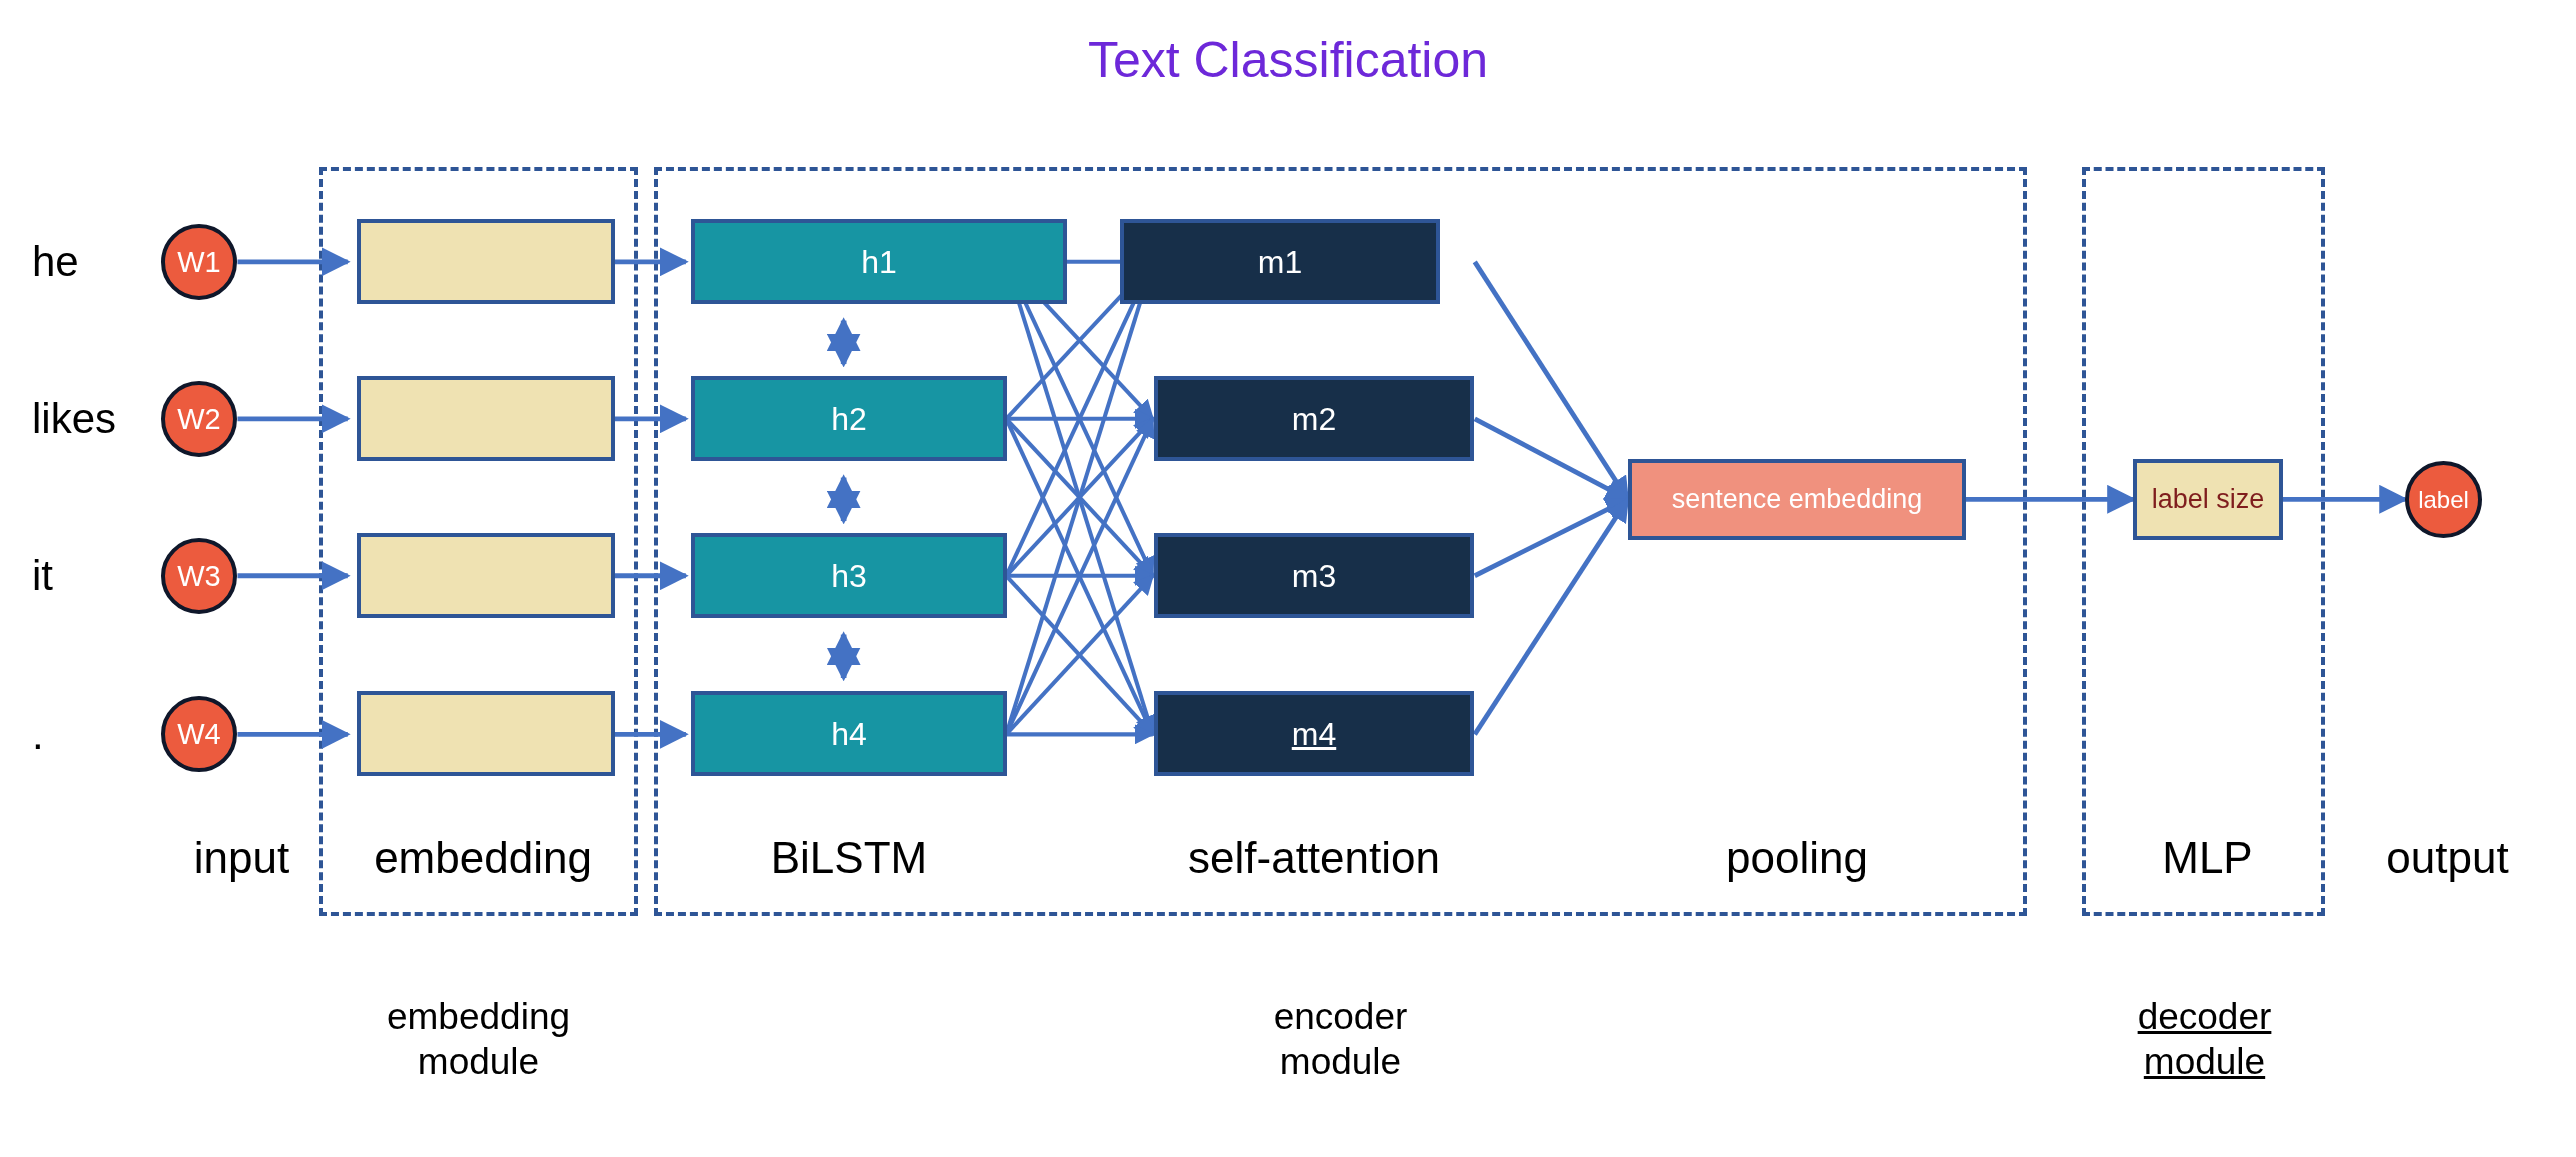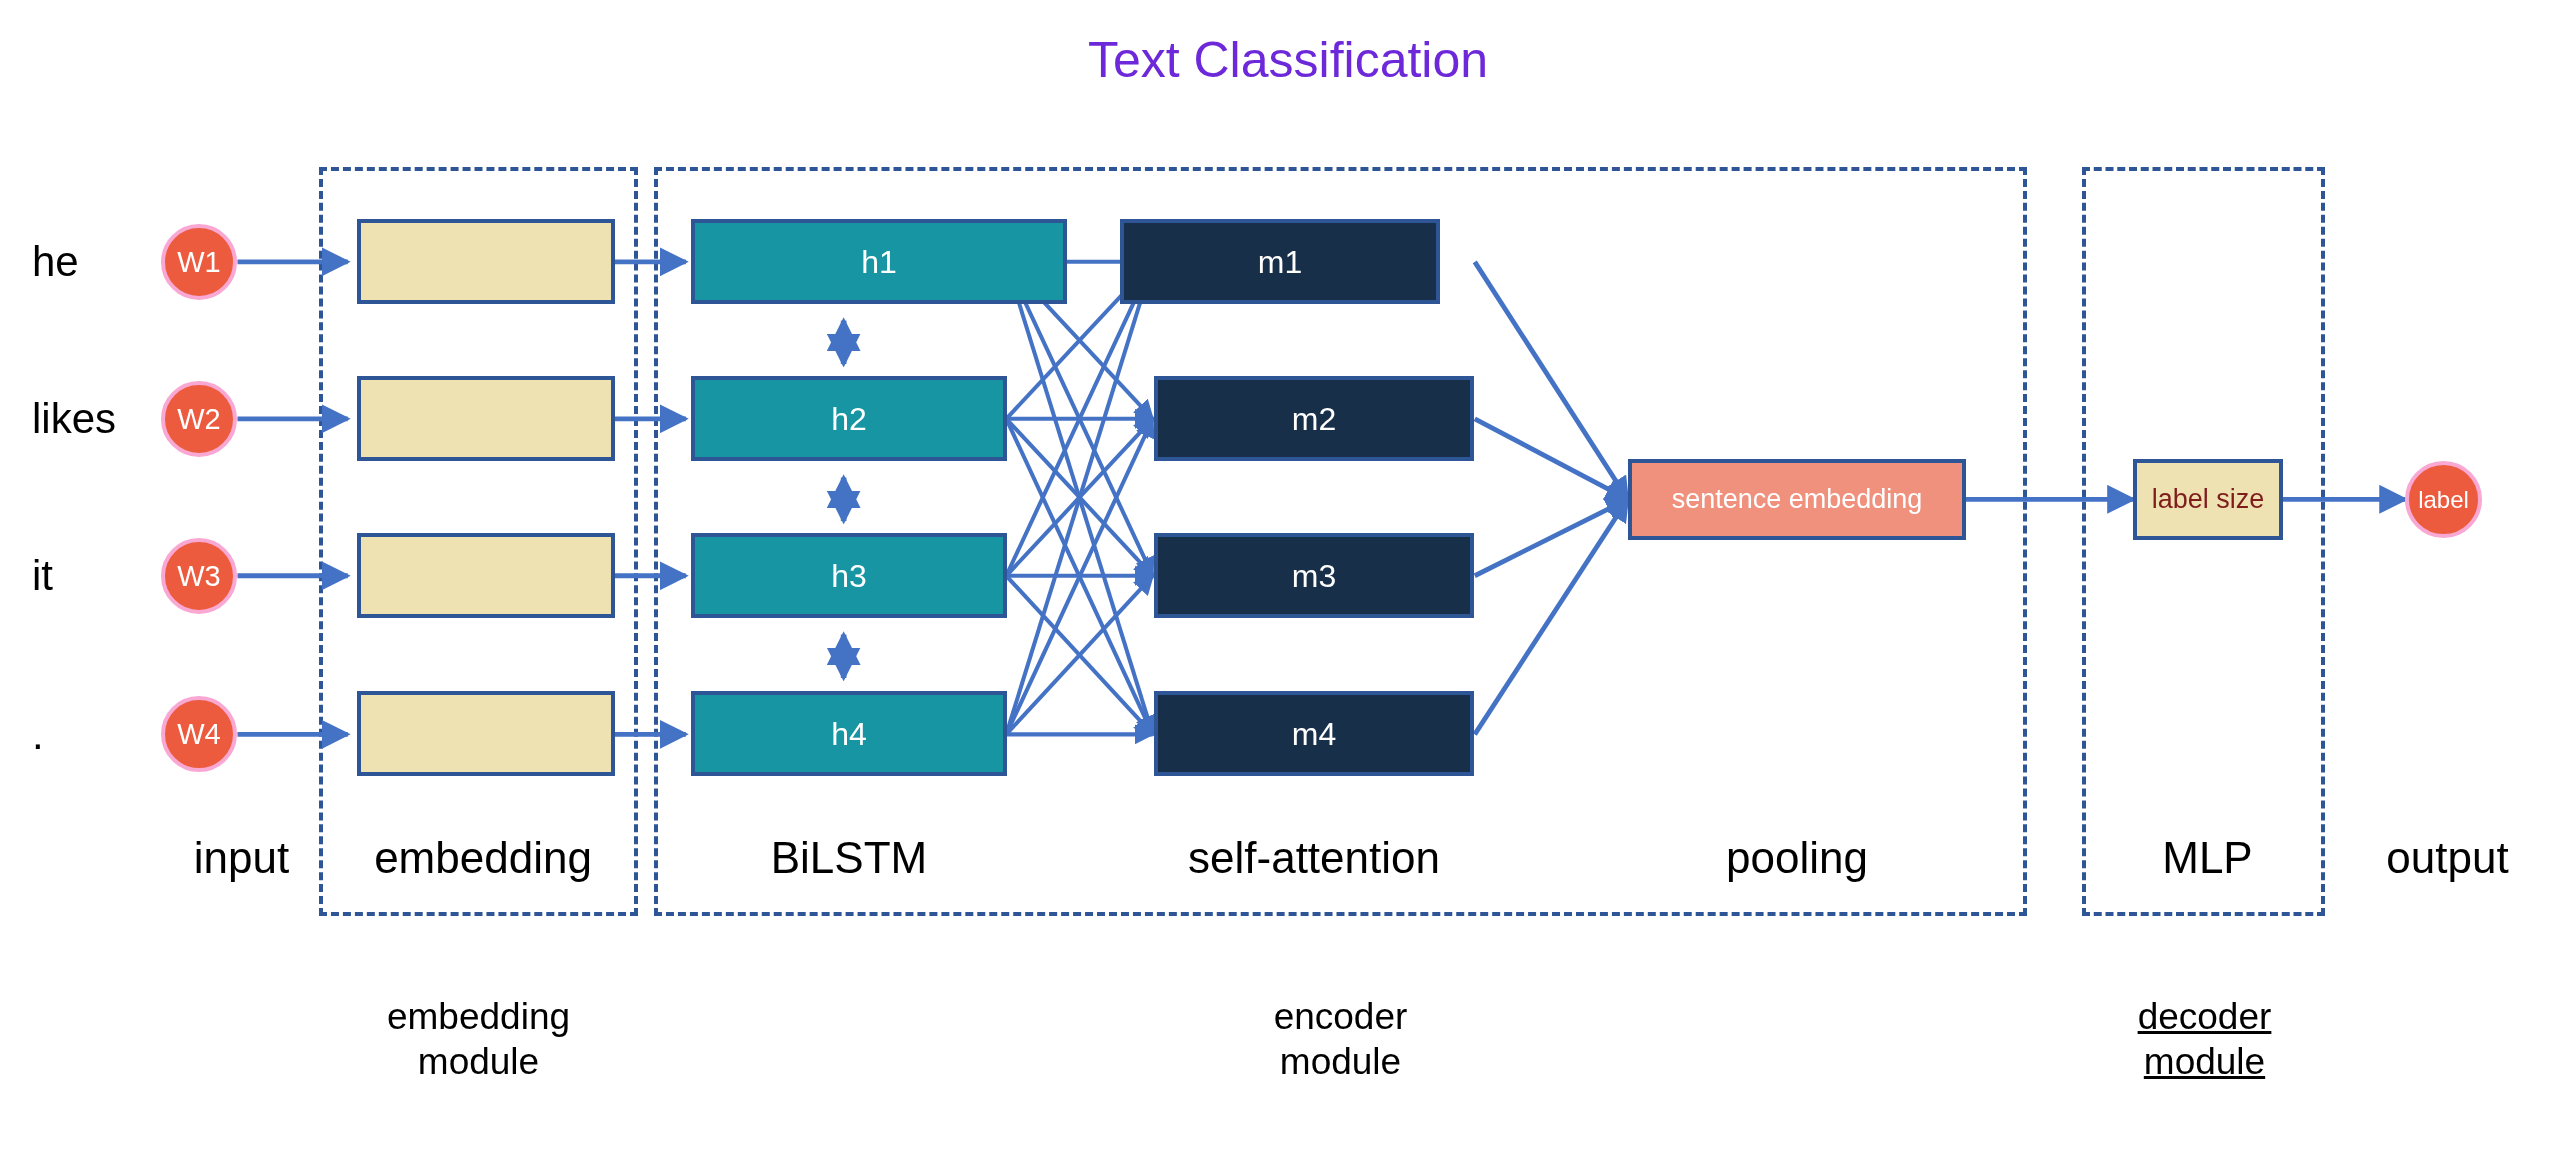--- a/index.html
+++ b/index.html
@@ -41,21 +41,21 @@
   .word-label {
     font-size: 42px;
     color: #000;
     text-align: left;
     white-space: nowrap;
   }
   .word-circle {
     width: 76px; height: 76px;
     border-radius: 50%;
     background: #EC5B3E;
-    border: 4px solid #f9a8d4;
+    border: 4px solid #0f172a;
     box-sizing: border-box;
     display: flex;
     align-items: center;
     justify-content: center;
     color: #ffffff;
     font-size: 29px;
     line-height: 1;
   }
 
   
@@ -218,21 +218,21 @@
 
   <div class="abs node mstate" style="left:1120px; top:219px; width:320px; height:85px;">
     <span>m1</span>
   </div>
   <div class="abs node mstate" style="left:1154px; top:376px; width:320px; height:85px;">
     <span>m2</span>
   </div>
   <div class="abs node mstate" style="left:1154px; top:533px; width:320px; height:85px;">
     <span>m3</span>
   </div>
-  <div class="abs node mstate" style="left:1154px; top:691px; width:320px; height:85px;">
+  <div class="abs node mstate" style="left:1154px; top:691px; width:320px; height:85px;text-decoration:underline;">
     <span>m4</span>
   </div>
 
   <div class="abs node pool" style="left:1628px; top:459px; width:338px; height:81px;">
     <span>sentence embedding</span>
   </div>
 
   <div class="abs node mlp" style="left:2133px; top:459px; width:150px; height:81px;">
     <span>label size</span>
   </div>

